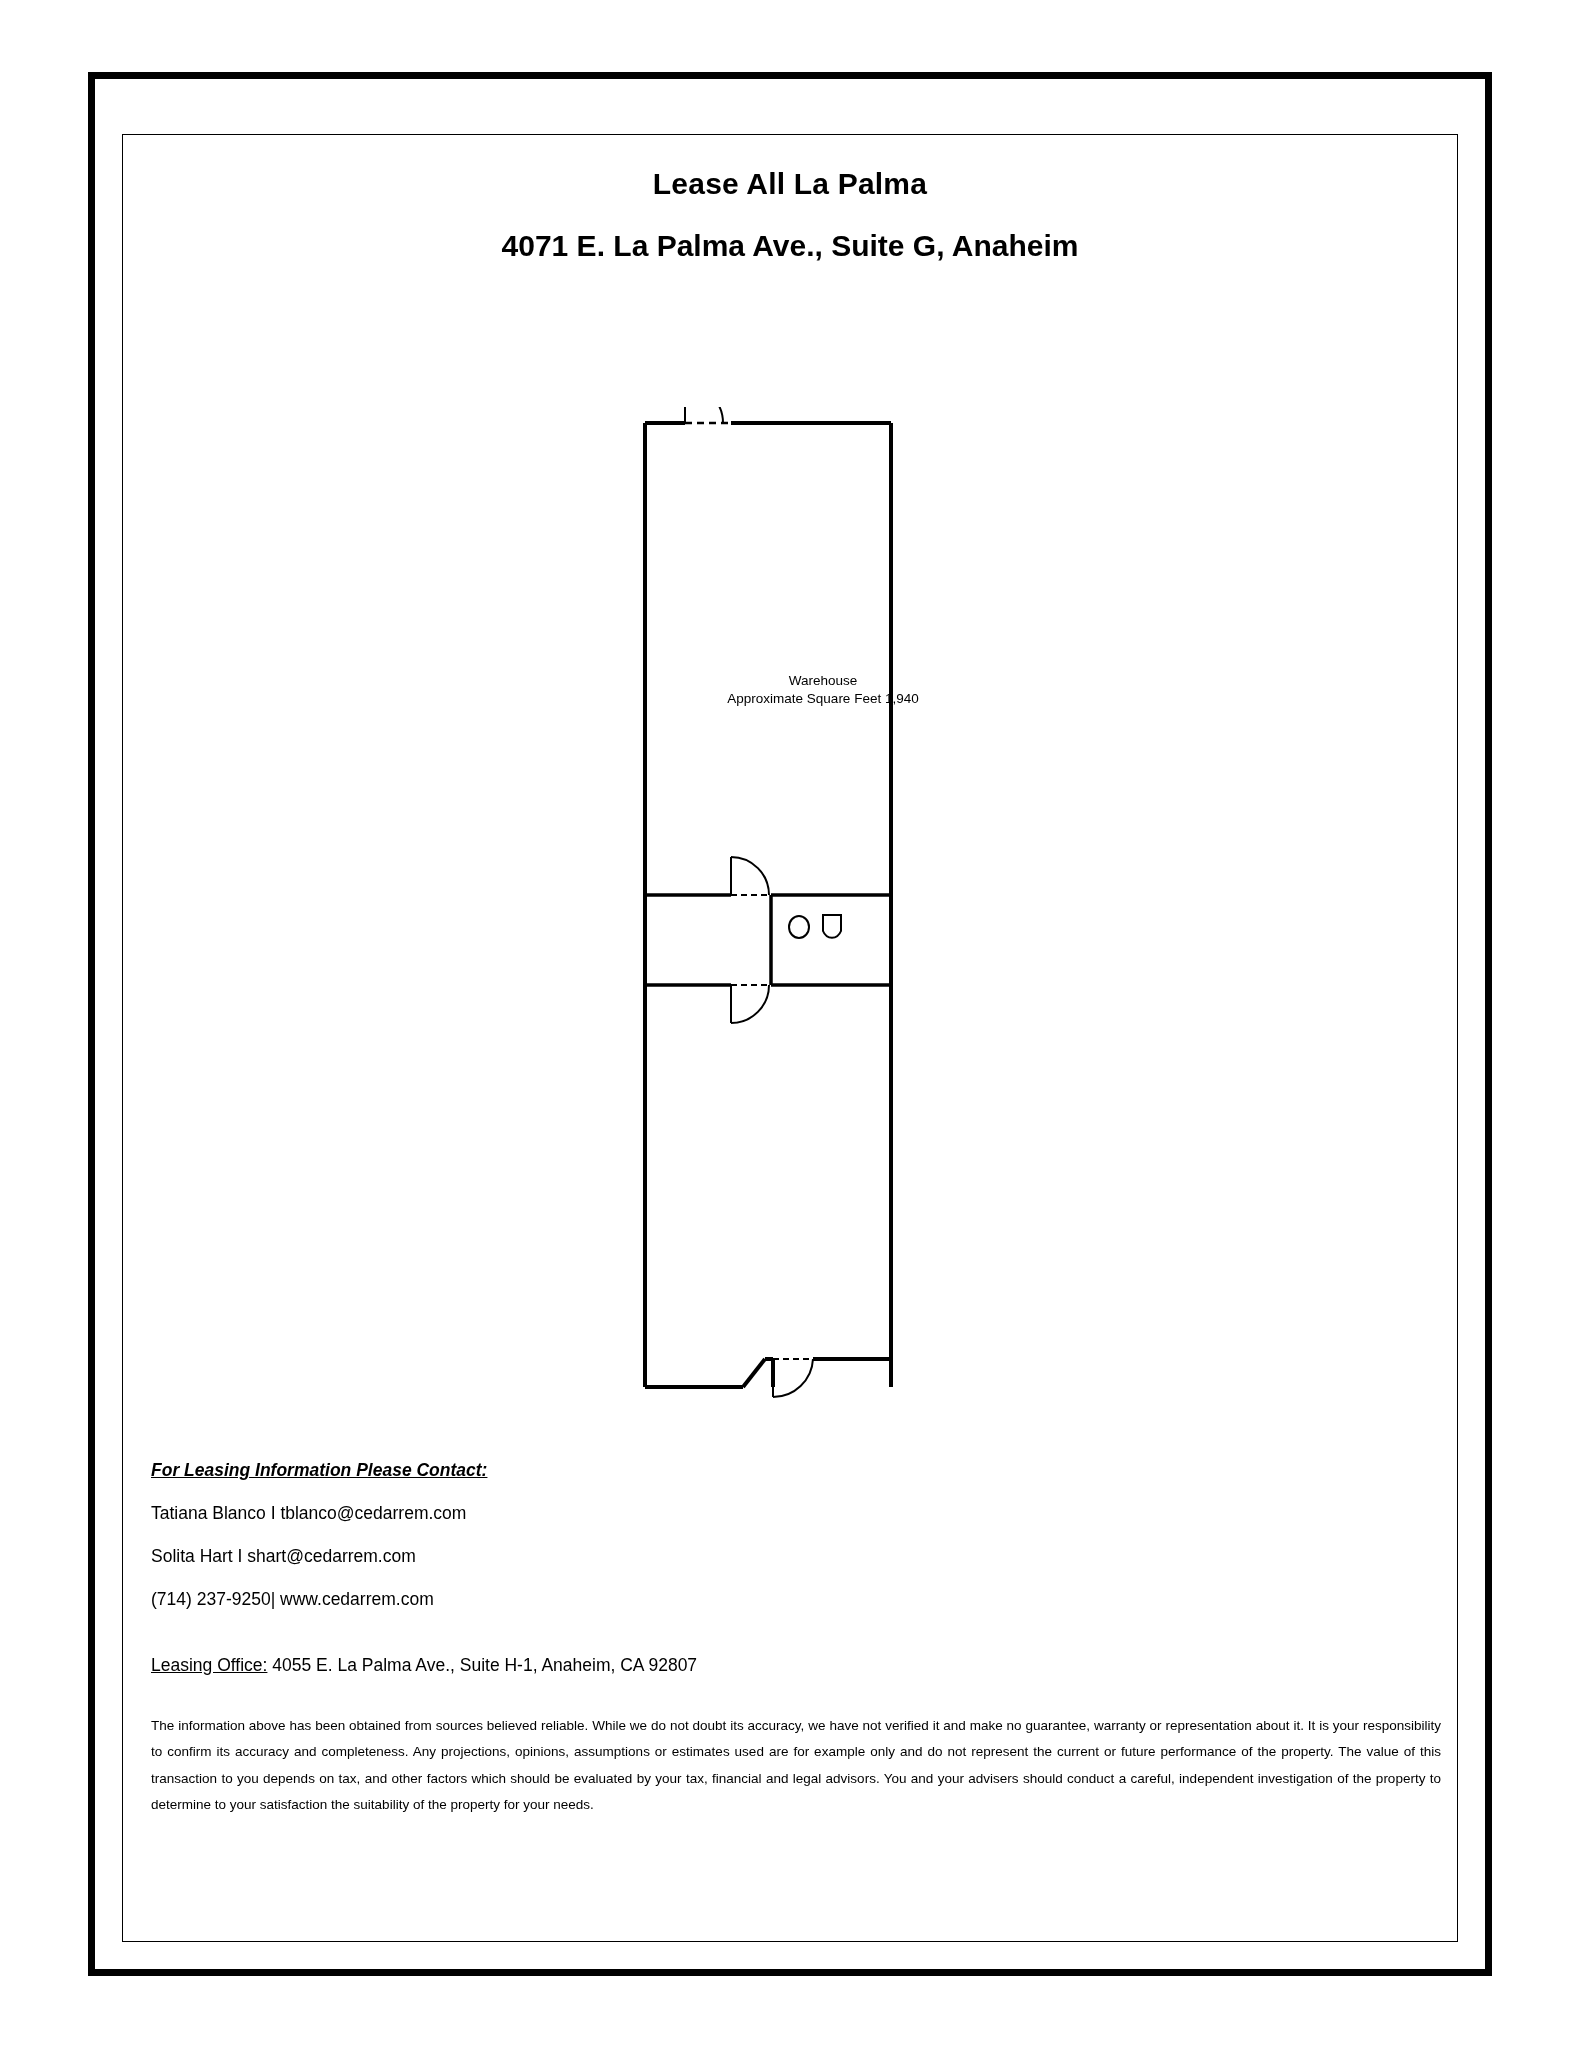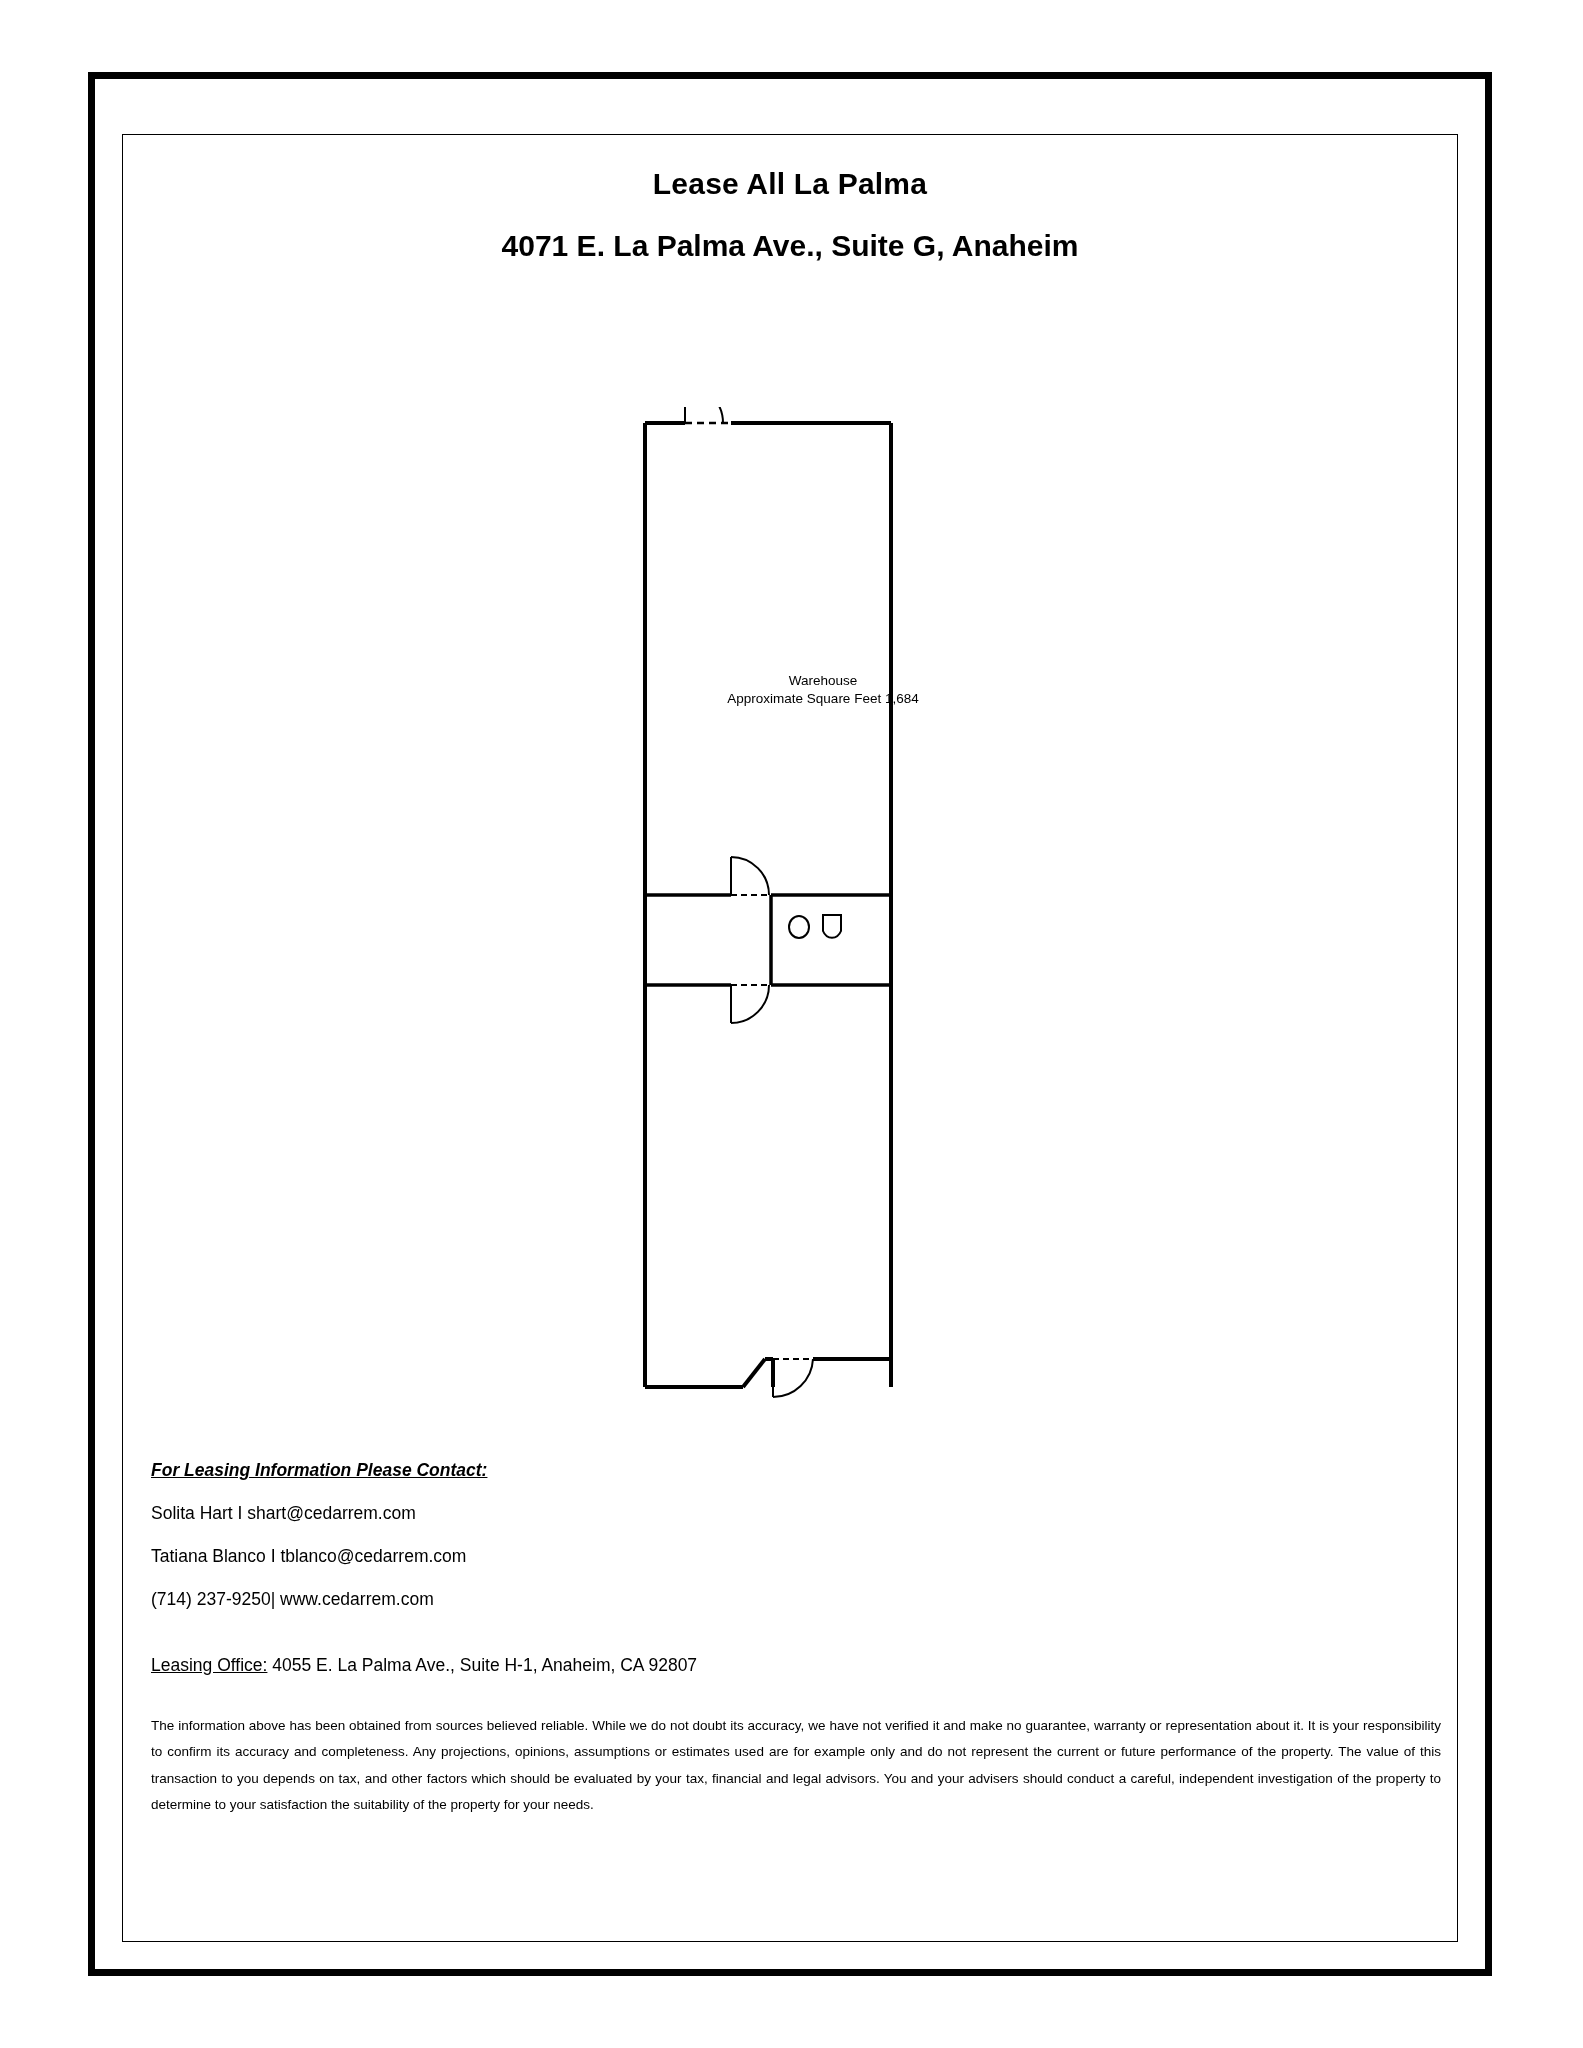--- a/index.html
+++ b/index.html
@@ -240,28 +240,28 @@
               <line x1="150" y1="952" x2="150" y2="990"></line>
               <path d="M 150 990 A 40 40 0 0 0 190 952"></path>
             </g>
             <g stroke="#000000" fill="none" stroke-width="2" stroke-dasharray="6,4">
               <line x1="150" y1="952" x2="190" y2="952"></line>
             </g>
           </svg>
 
           <div class="fp-label">
             <div>Warehouse</div>
-            <div>Approximate Square Feet 1,684</div>
+            <div>Approximate Square Feet 1,940</div>
           </div>
         </div>
 
         <div class="contact">
           <div class="contact-heading">For Leasing Information Please Contact:</div>
+          <div class="contact-line">Tatiana Blanco  I tblanco@cedarrem.com</div>
           <div class="contact-line">Solita Hart I shart@cedarrem.com</div>
-          <div class="contact-line">Tatiana Blanco  I tblanco@cedarrem.com</div>
           <div class="contact-line">(714) 237-9250| www.cedarrem.com</div>
         </div>
 
         <div class="office-line">
           <span class="u">Leasing Office:</span><span>  4055 E. La Palma Ave., Suite H-1, Anaheim, CA 92807</span>
         </div>
 
 
         <div class="disclaimer">The information above has been obtained from sources believed reliable. While we do not doubt its accuracy, we have not verified it and make no guarantee, warranty or representation about it. It is your responsibility to confirm its accuracy and completeness. Any projections, opinions, assumptions or estimates used are for example only and do not represent the current or future performance of the property. The value of this transaction to you depends on tax, and other factors which should be evaluated by your tax, financial and legal advisors. You and your advisers should conduct a careful, independent investigation of the property to determine to your satisfaction the suitability of the property for your needs.</div>
 

